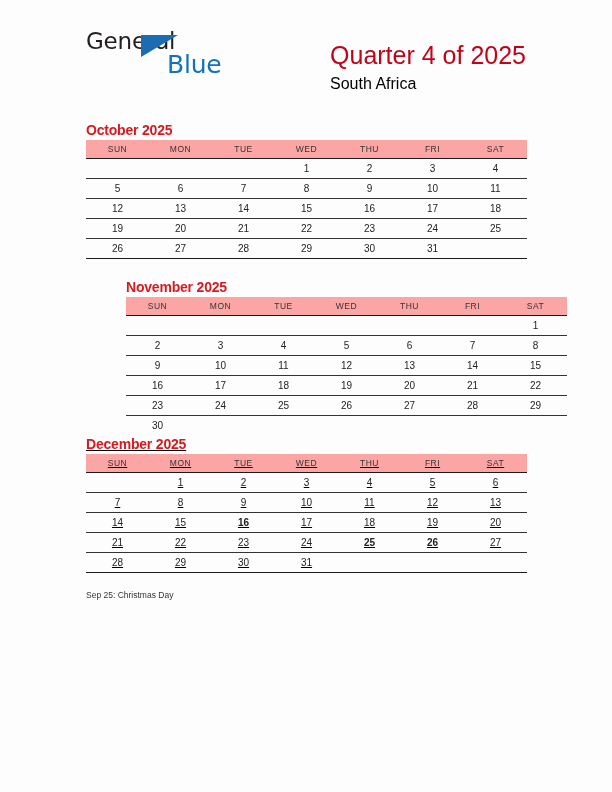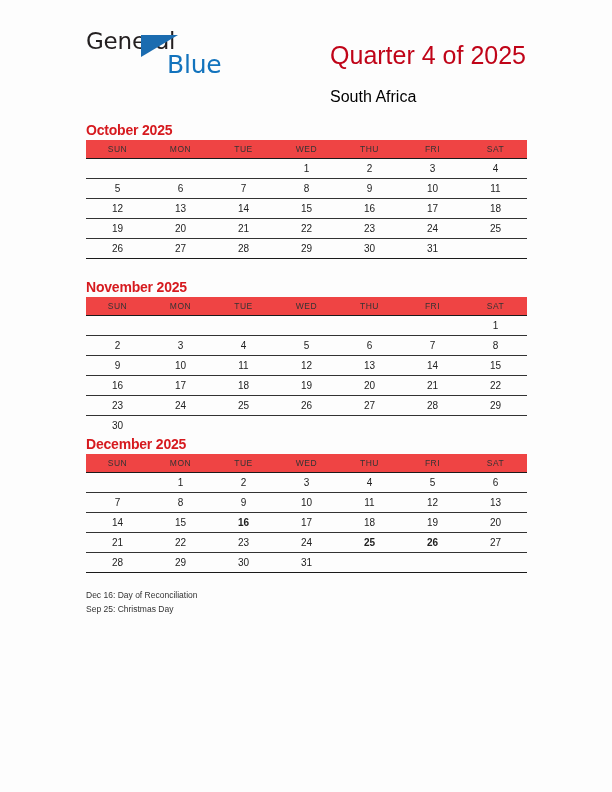--- a/index.html
+++ b/index.html
@@ -73,51 +73,51 @@
     font-weight: 400;
     line-height: 30px;
     white-space: nowrap;
   }
   .country-title {
     font-size: 16px;
     color: #000000;
     font-family: "Liberation Sans", sans-serif;
     font-weight: 400;
     line-height: 22px;
-    margin-top: 16px;
+    margin-top: 3px;
     white-space: nowrap;
   }
 
   
   .month-block {
     position: absolute;
     left: 86px;
     width: 441px;
   }
   #month-0 { top: 122px; }
-  #month-1 { top: 279px; }
-  #month-2 { top: 436px; }
+  #month-1 { top: 279px; margin-left: 40px; }
+  #month-2 { top: 436px; text-decoration: underline; }
 
   .month-name {
     font-size: 14px;
     font-weight: bold;
     color: #d61a1f;
     font-family: "Liberation Sans", sans-serif;
     letter-spacing: -0.2px;
     margin-bottom: 3px;
     height: 15px;
   }
 
   table.cal {
     border-collapse: collapse;
     width: 441px;
     table-layout: fixed;
   }
   table.cal th {
-    background: #ef4444;
+    background: #fca5a5;
     font-size: 8.5px;
     font-weight: normal;
     color: #333333;
     letter-spacing: 0.5px;
     height: 16px;
     text-align: center;
     vertical-align: middle;
     border-bottom: 1.4px solid #1a1a1a;
     font-family: "Liberation Sans", sans-serif;
   }
@@ -368,15 +368,14 @@
           <td>31</td>
           <td></td>
           <td></td>
           <td></td>
         </tr>
       </tbody>
   </table>
 </div>
 
 <div class="notes">
-  <div class="note-line">Dec 16: Day of Reconciliation</div>
   <div class="note-line">Sep 25: Christmas Day</div>
 </div>
 
 </body></html>

